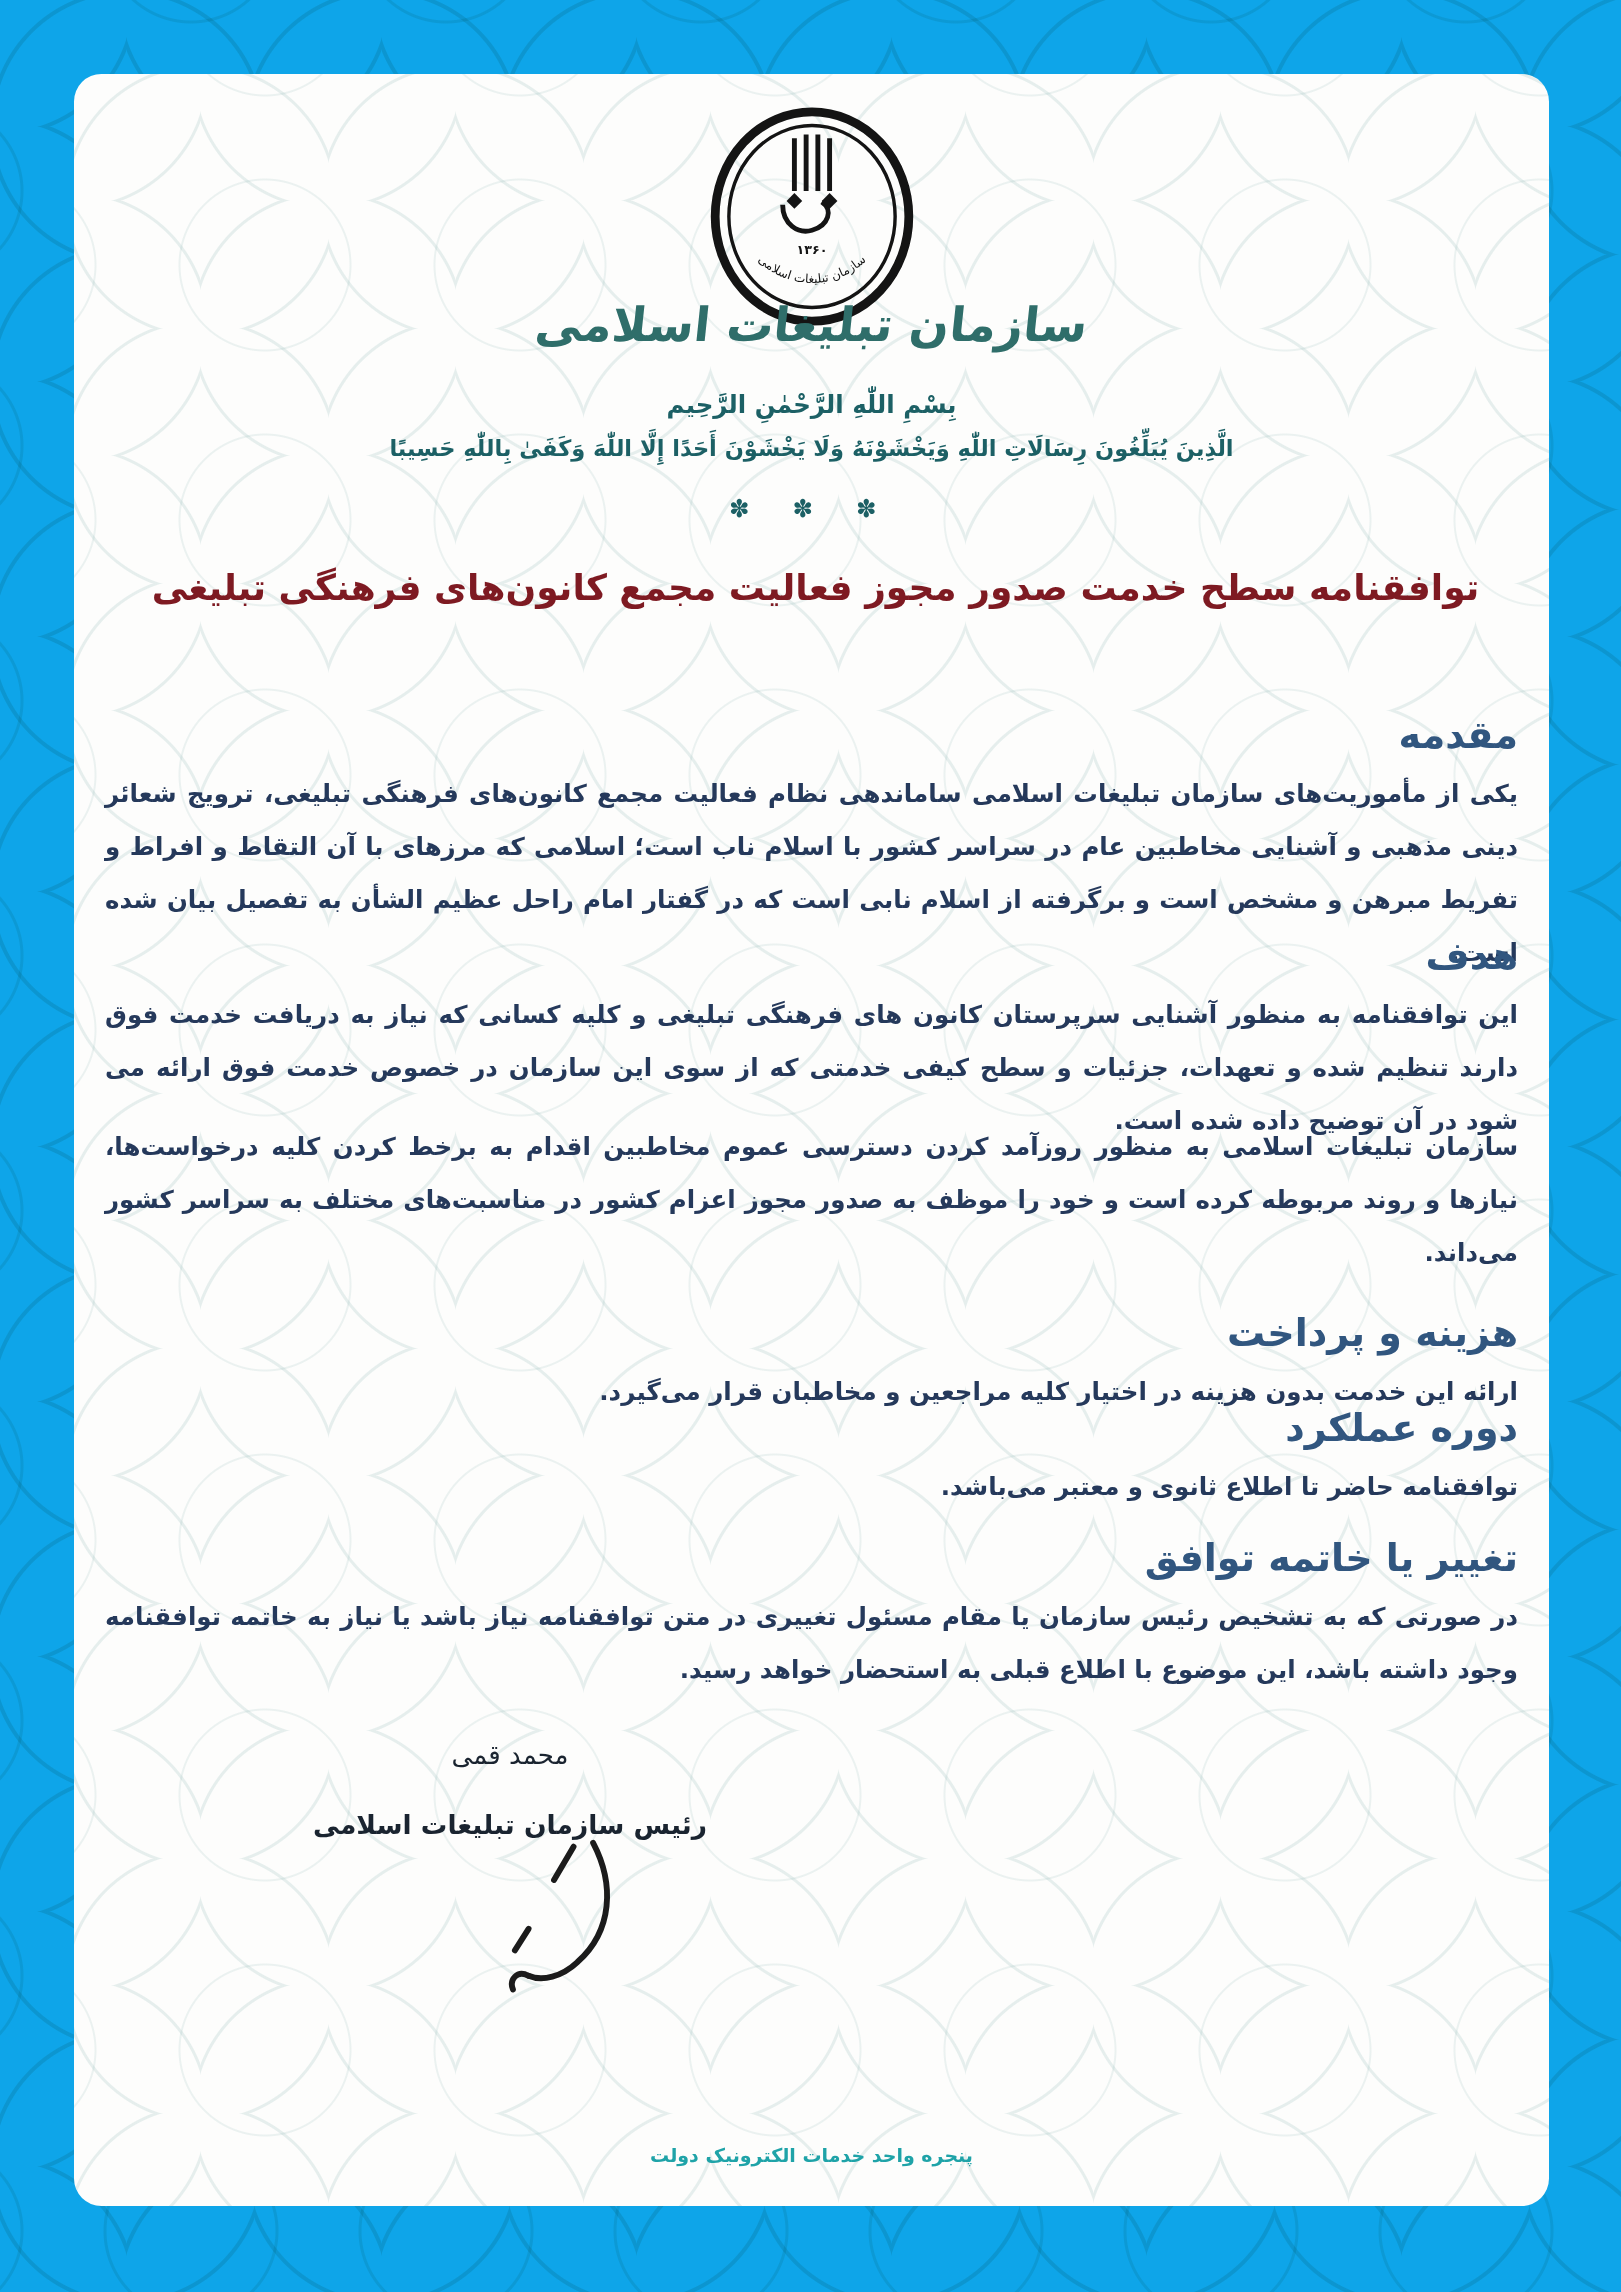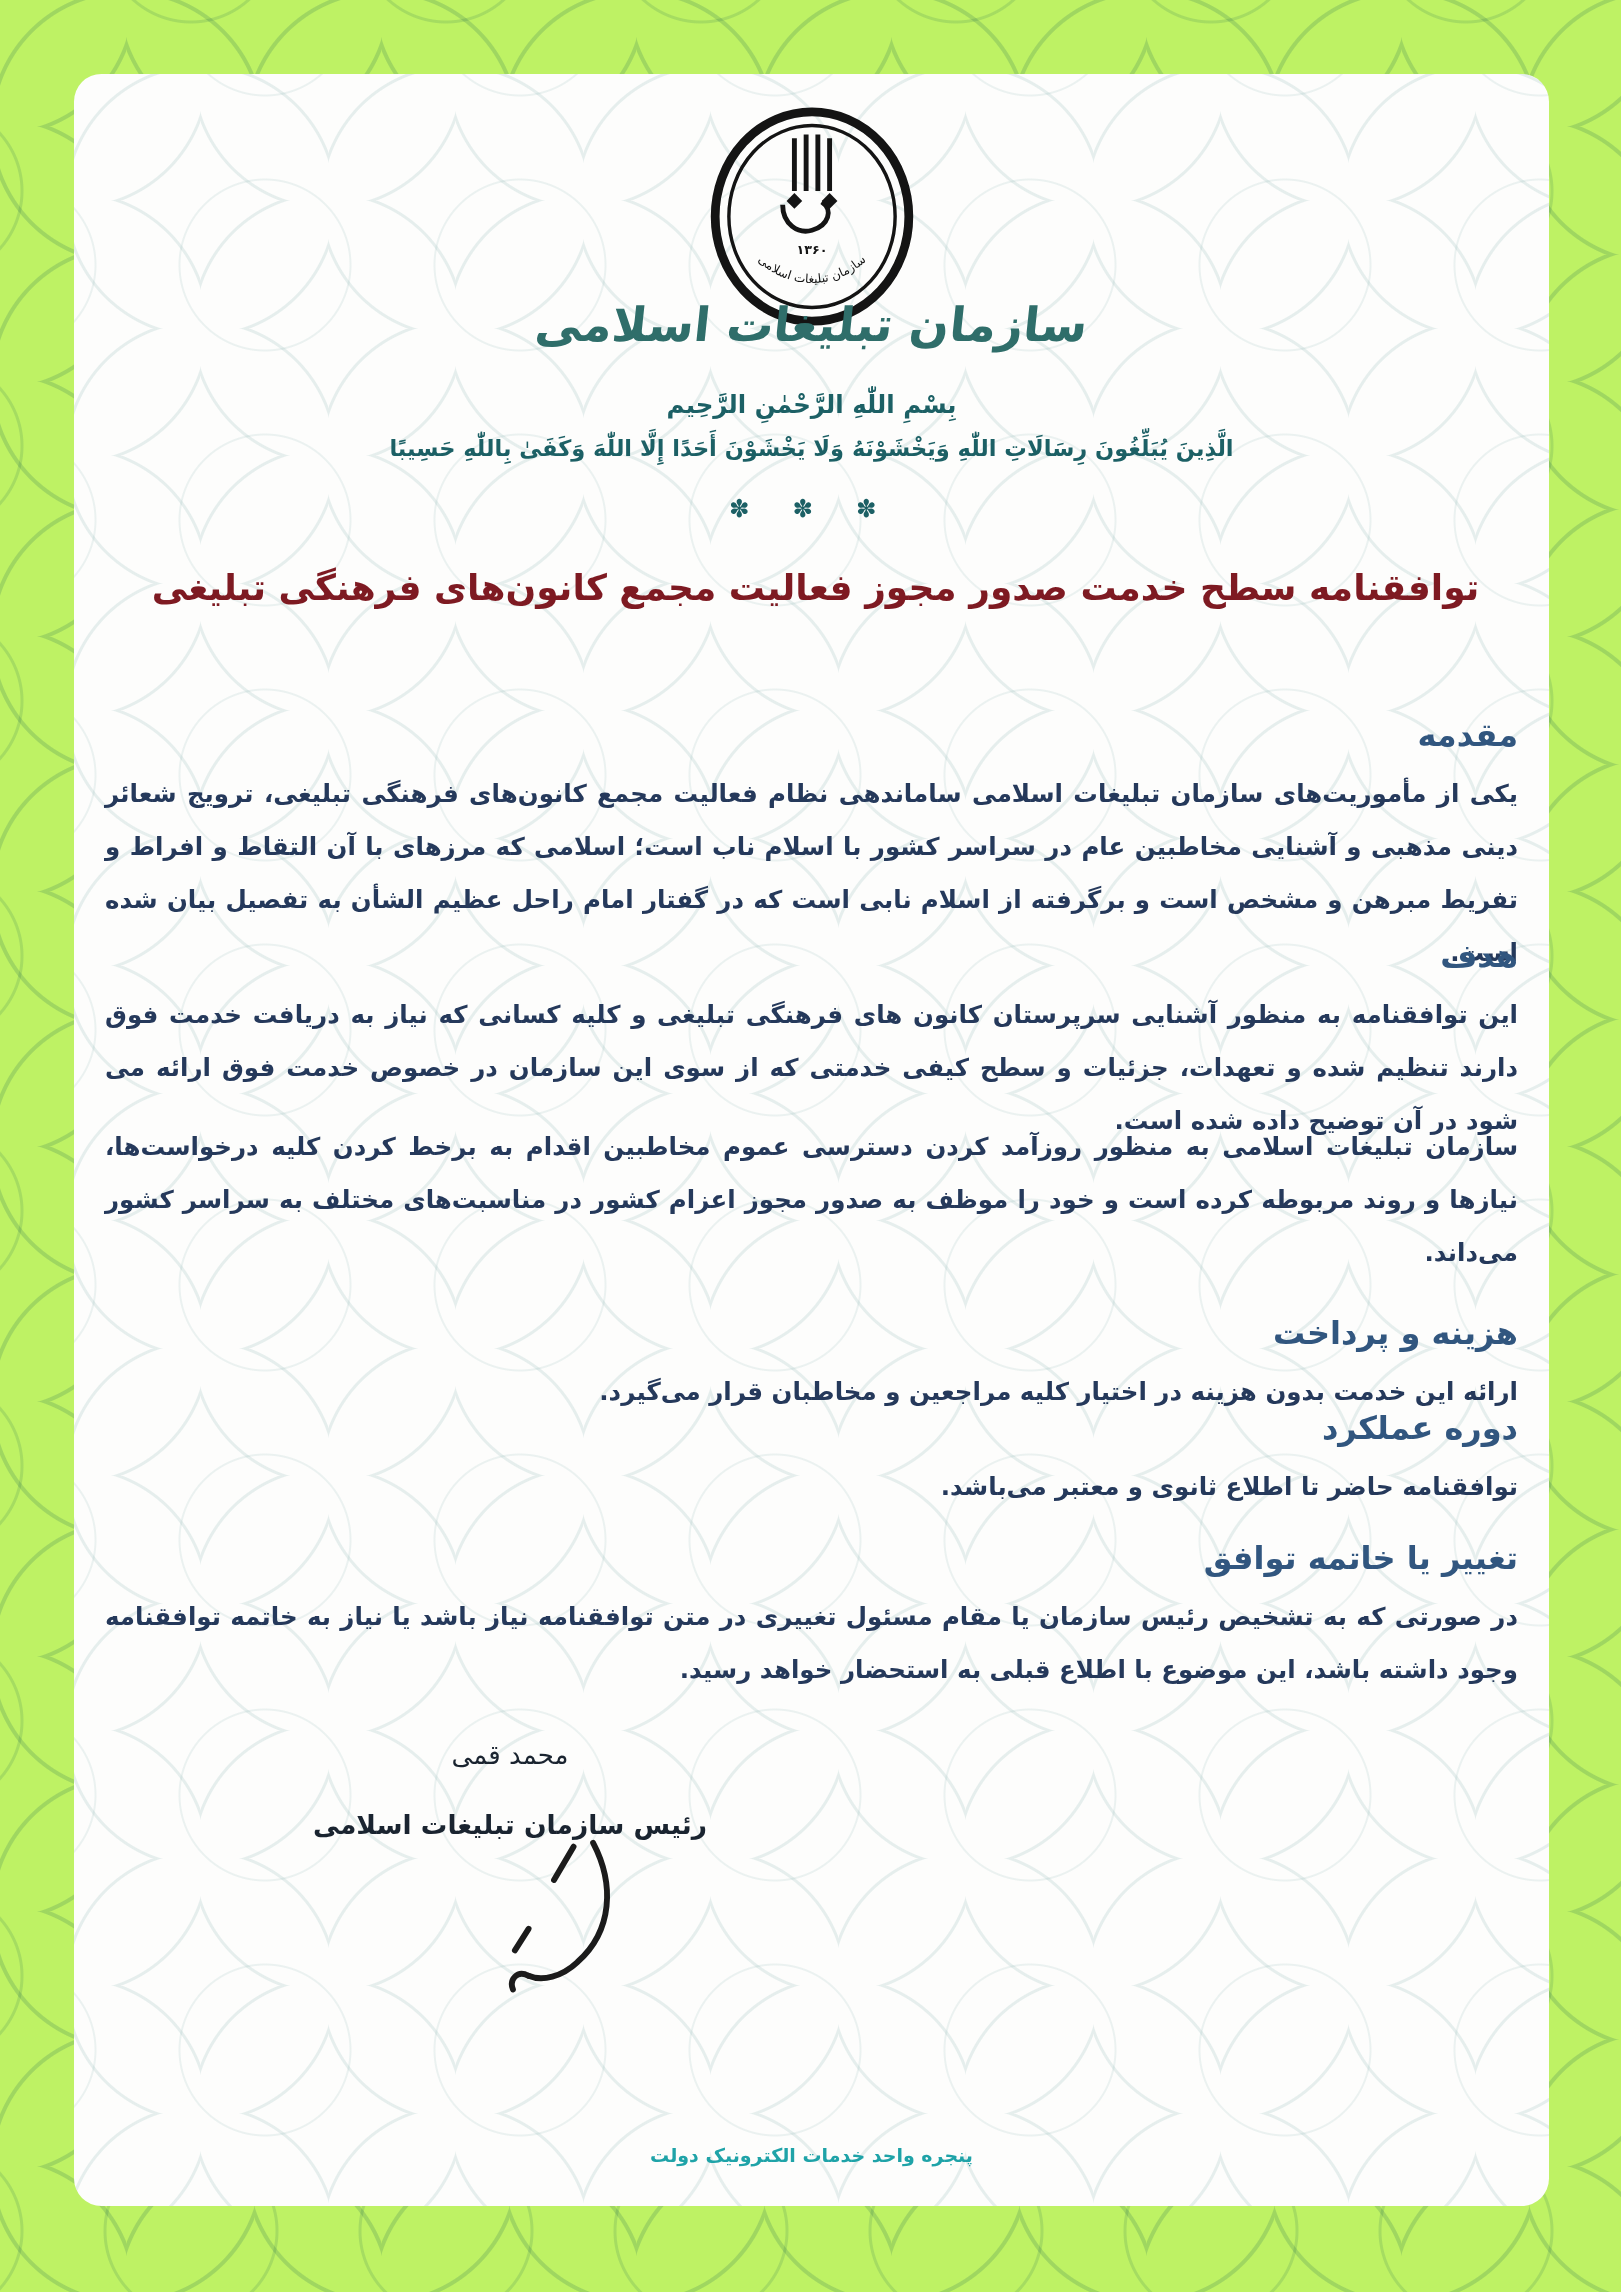--- a/index.html
+++ b/index.html
@@ -1,21 +1,21 @@
 <!DOCTYPE html>
 <html lang="fa" dir="rtl"><head>
 <meta charset="utf-8">
 <style>
   html,body{margin:0;padding:0;background:#21AAAE;}
   #canvas{
     position:relative;
     width:1621px;height:2293px;
     overflow:hidden;
     font-family:"DejaVu Sans",sans-serif;
-    background:#bef264;
+    background:#0ea5e9;
   }
   
   .frame-pattern{
     position:absolute;inset:0;
     background-image:
       radial-gradient(circle at 127px 127px, transparent 133px, rgba(0,72,76,.16) 134px, rgba(0,72,76,.16) 137px, transparent 138px),
       radial-gradient(circle at 127px 127px, transparent 133px, rgba(0,72,76,.16) 134px, rgba(0,72,76,.16) 137px, transparent 138px),
       radial-gradient(circle at 127px 127px, transparent 84px, rgba(0,72,76,.13) 85px, rgba(0,72,76,.13) 87px, transparent 88px);
     background-size:255px 255px;
     background-position:0 0,127px 127px,64px 64px;
@@ -44,21 +44,21 @@
     top:223px;font-size:47px;font-weight:bold;color:#2F6E6A;
     transform:skewX(-6deg);letter-spacing:-1px;
   }
   .bismillah{top:316px;font-size:24.5px;font-weight:bold;color:#1C6065;}
   .verse{top:361px;font-size:22.5px;font-weight:bold;color:#1C6065;}
   .ornament{top:420px;font-size:24.5px;color:#1C6065;letter-spacing:17.6px;}
   .doc-title{top:493px;font-size:36px;font-weight:bold;color:#7E1A22;padding-left:8px;}
 
   .section{position:absolute;right:0;left:0;padding:0 31px;}
   .section h2{
-    margin:0;font-size:32px;line-height:39px;font-weight:bold;
+    margin:0;font-size:38px;line-height:39px;font-weight:bold;
     color:#31567F;text-align:right;
   }
   .section p{
     margin:11.8px 0 0 0;font-size:24.5px;font-weight:bold;line-height:53px;
     color:#25395B;text-align:justify;text-align-last:right;
   }
   .sec-1{top:642px}.sec-2{top:863px}.sec-3{top:1034px}
   .sec-4{top:1240px}.sec-5{top:1335px}.sec-6{top:1465px}
 
   .sig-block{position:absolute;top:1666px;left:44px;width:784px;text-align:center;}

